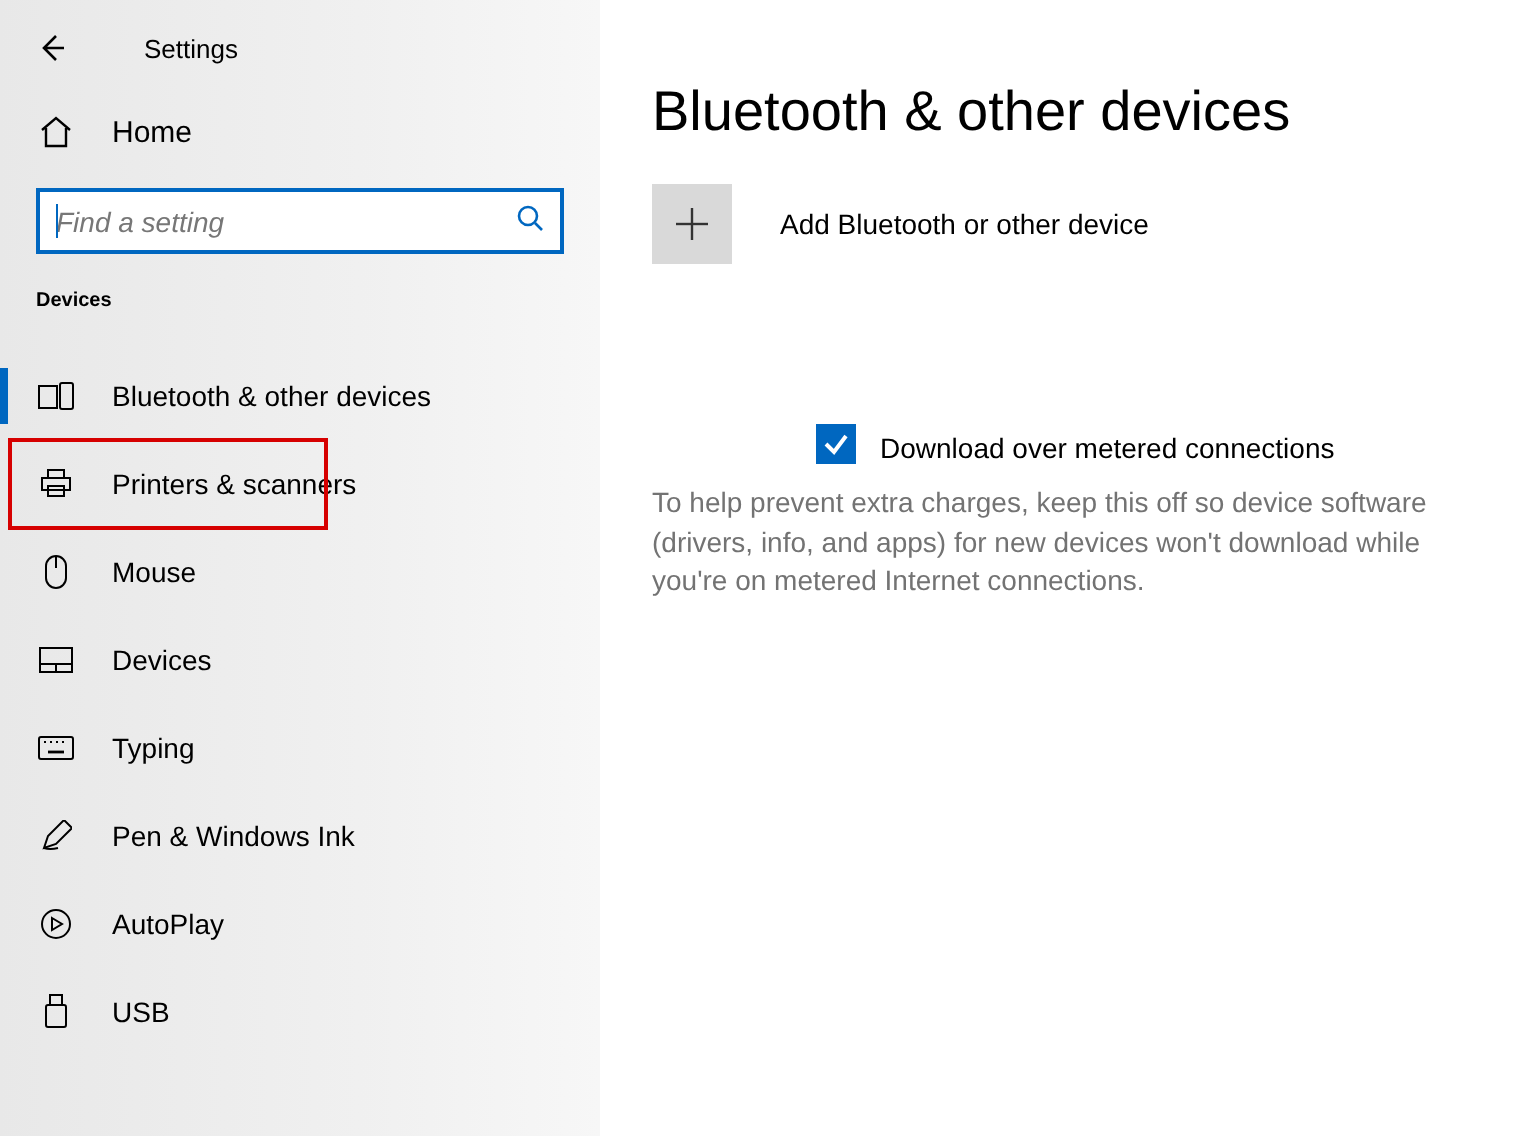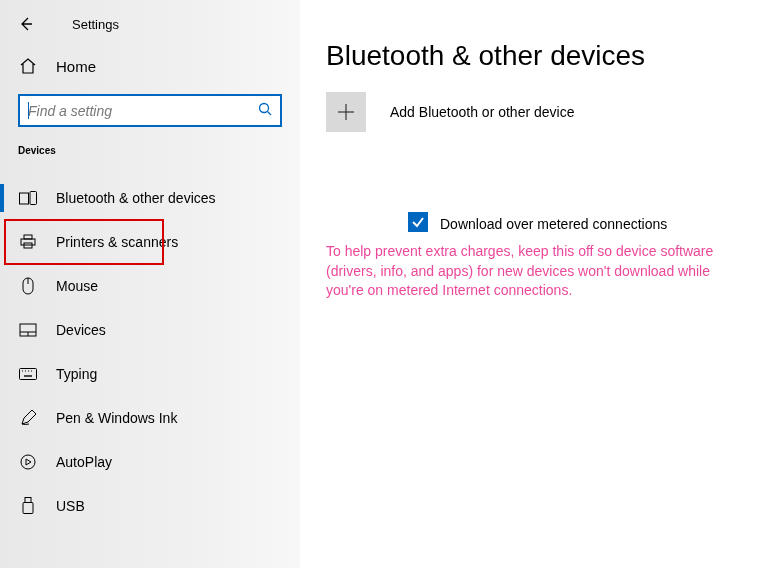--- a/index.html
+++ b/index.html
@@ -141,21 +141,21 @@
   }
   .checkbox {
     width: 20px; height: 20px;
     background: #0067c0;
     display: flex; align-items: center; justify-content: center;
   }
   .checkbox svg { display:block; }
   .metered-label { font-size: 14px; }
   .metered-desc {
     font-size: 14px;
-    color: #ec4899;
+    color: #737373;
     line-height: 1.4;
     margin-left: 0;
     max-width: 420px;
   }
 </style>
 </head>
 <body>
 
 <div class="app">
   <div class="sidebar">

